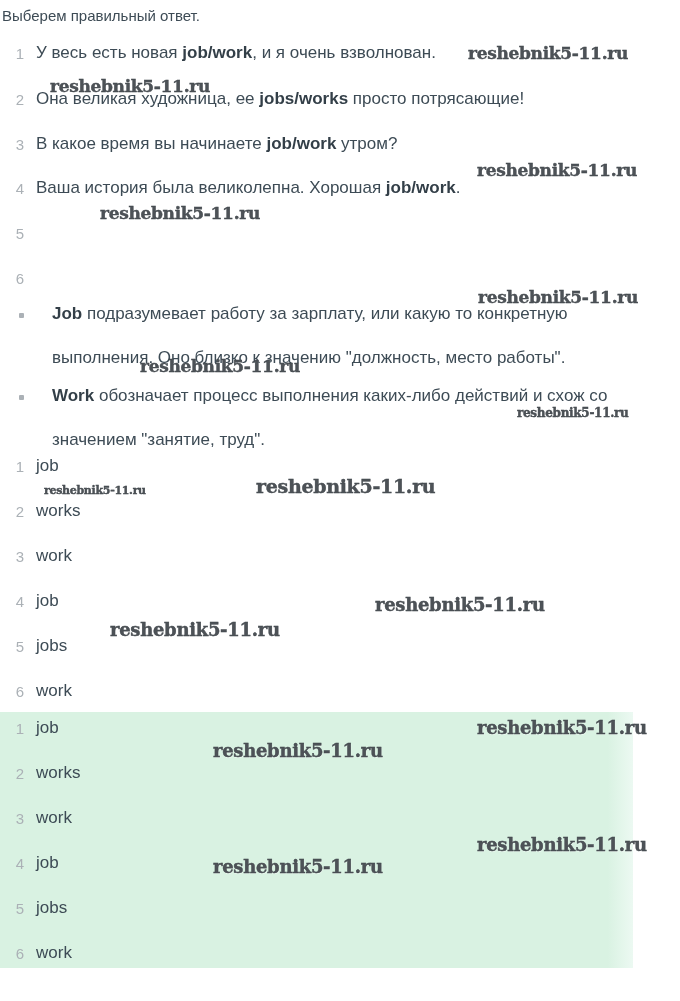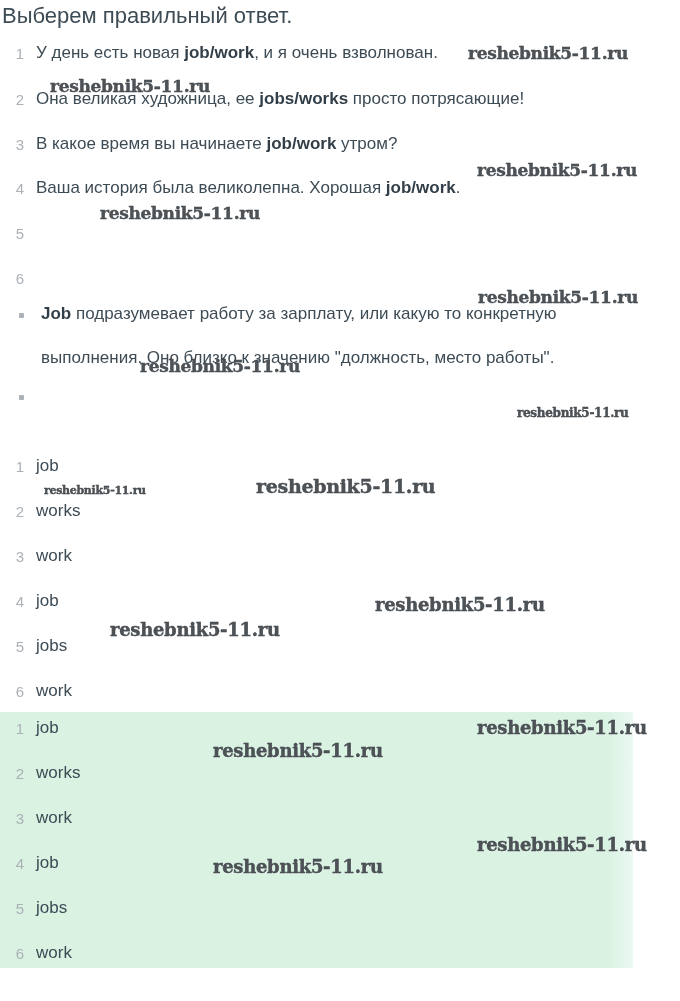--- a/index.html
+++ b/index.html
@@ -11,32 +11,32 @@
     --bg:#ffffff;
   }
   *{box-sizing:border-box;}
   html,body{margin:0;padding:0;}
   body{
     width:680px;height:1001px;overflow:hidden;background:var(--bg);
     font-family:"Liberation Sans", sans-serif;color:var(--text);
   }
   .page{position:relative;width:680px;height:1001px;background:var(--bg);}
   .heading{
-    position:absolute;left:2px;top:7px;font-size:22px;line-height:18px;
+    position:absolute;left:2px;top:7px;font-size:15px;line-height:18px;
     color:var(--text);white-space:nowrap;
   }
   .row{position:absolute;left:0;right:0;height:18px;font-size:17px;line-height:18px;}
   .num{
     position:absolute;left:10px;width:14px;top:1px;text-align:right;
     font-size:15px;line-height:17px;color:var(--num);
   }
   .txt{position:absolute;left:36px;white-space:nowrap;color:var(--text);}
   .b{font-weight:700;color:var(--bold);}
   .note{
-    position:absolute;left:41px;width:600px;font-size:17px;line-height:44px;
+    position:absolute;left:52px;width:600px;font-size:17px;line-height:44px;
     white-space:nowrap;color:var(--text);
   }
   .dot{
     position:absolute;left:19px;width:5px;height:5px;border-radius:1px;
     background:var(--num);
   }
   .green-block{
     position:absolute;left:0;top:712px;width:633px;height:256px;
     background:linear-gradient(to right, var(--green) 0%, var(--green) 96%, #ecf9f2 100%);
   }
@@ -74,21 +74,21 @@
         <span class="num">5</span>
         <span class="txt">jobs</span>
       </div>
       <div class="row" style="top: 232px;">
         <span class="num">6</span>
         <span class="txt">work</span>
       </div>
     </div>
 <div class="row" style="top: 44px;">
       <span class="num">1</span>
-      <span class="txt"><span>У день есть новая </span><span class="b">job/work</span><span>, и я очень взволнован.</span></span>
+      <span class="txt"><span>У весь есть новая </span><span class="b">job/work</span><span>, и я очень взволнован.</span></span>
     </div>
     <div class="row" style="top: 90px;">
       <span class="num">2</span>
       <span class="txt"><span>Она великая художница, ее </span><span class="b">jobs/works</span><span> просто потрясающие!</span></span>
     </div>
     <div class="row" style="top: 135px;">
       <span class="num">3</span>
       <span class="txt"><span>В какое время вы начинаете </span><span class="b">job/work</span><span> утром?</span></span>
     </div>
     <div class="row" style="top: 179px;">
@@ -97,20 +97,21 @@
     </div>
     <div class="row" style="top: 224px;">
       <span class="num">5</span>
     </div>
     <div class="row" style="top: 269px;">
       <span class="num">6</span>
     </div>
     <div class="dot" style="top: 313px;"></div>
     <div class="note" style="top: 292px;"><span class="b">Job</span><span> подразумевает работу за зарплату, или какую то конкретную</span><br><span>выполнения. Оно близко к значению "должность, место работы".</span></div>
     <div class="dot" style="top: 395px;"></div>
+    <div class="note" style="top: 374px;"><span class="b">Work</span><span> обозначает процесс выполнения каких-либо действий и схож со</span><br><span>значением "занятие, труд".</span></div>
     <div class="row" style="top: 457px;">
       <span class="num">1</span>
       <span class="txt">job</span>
     </div>
     <div class="row" style="top: 502px;">
       <span class="num">2</span>
       <span class="txt">works</span>
     </div>
     <div class="row" style="top: 547px;">
       <span class="num">3</span>

